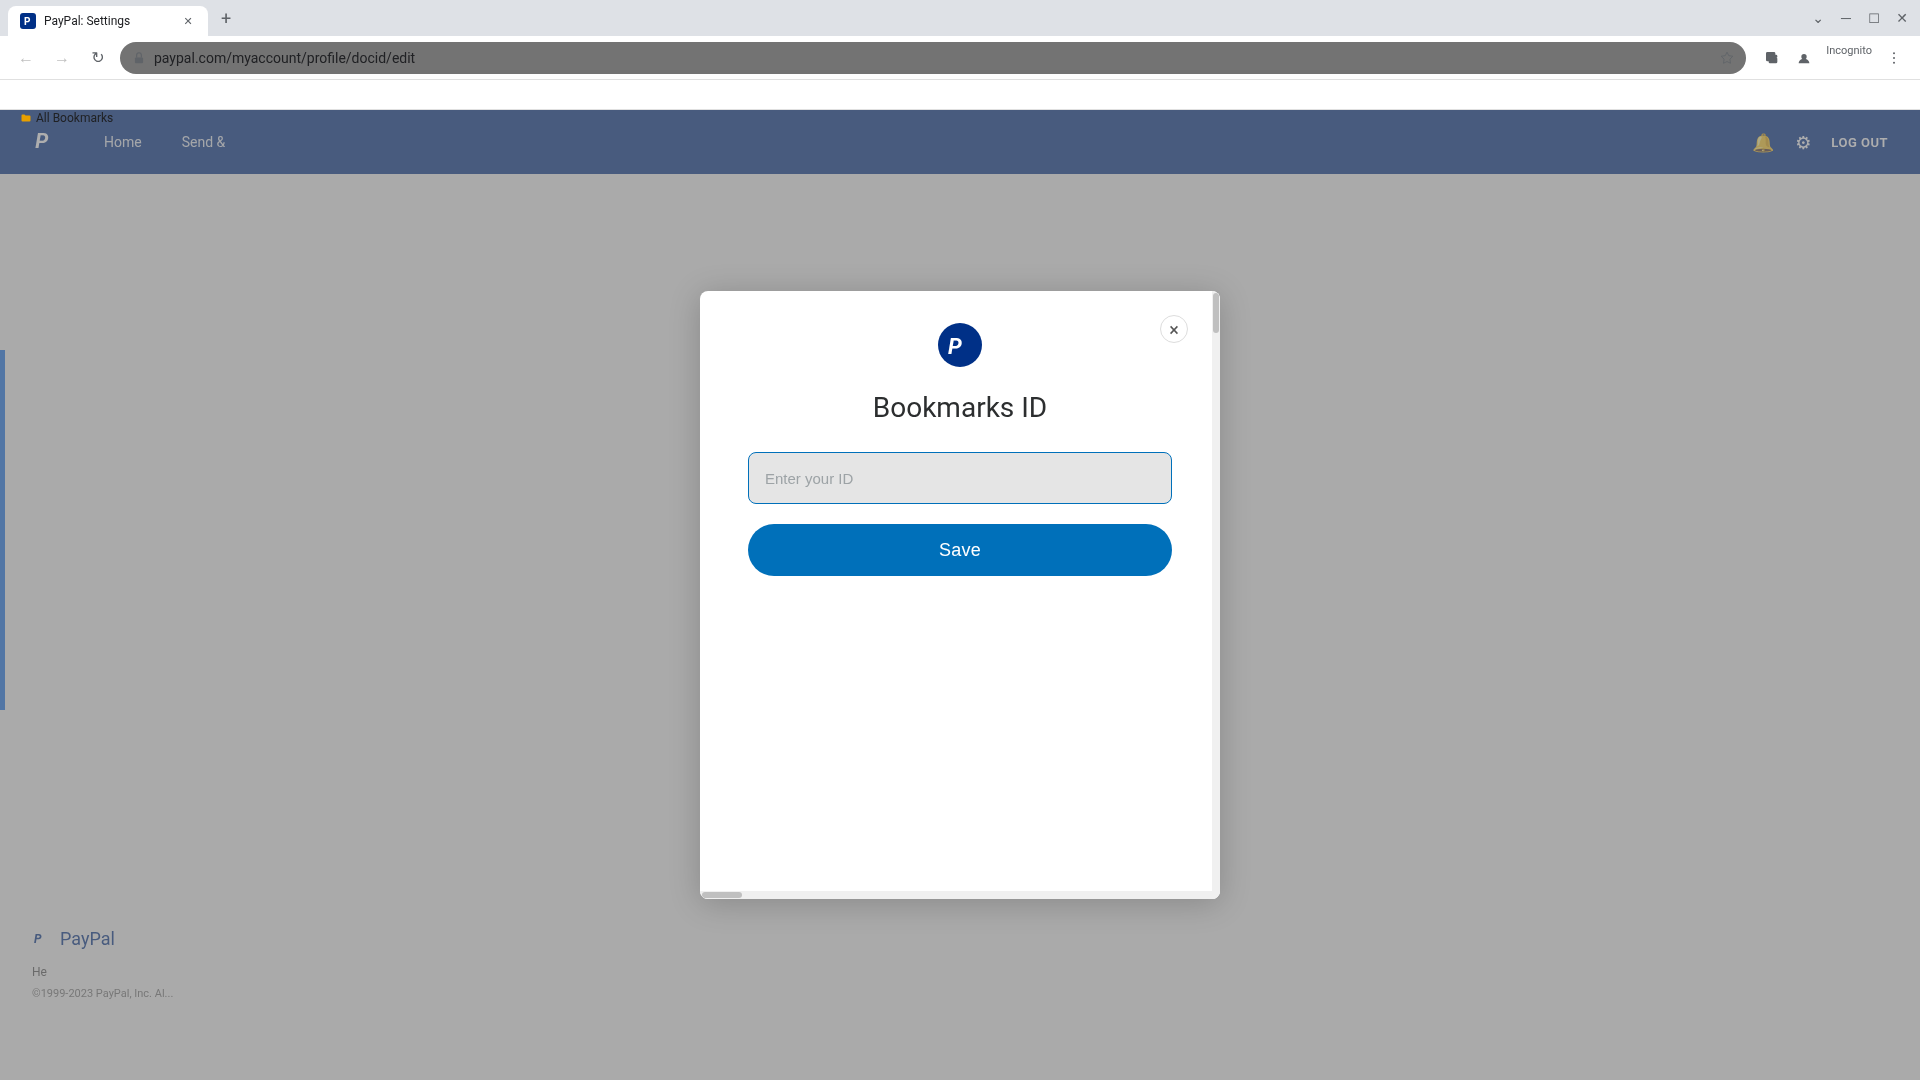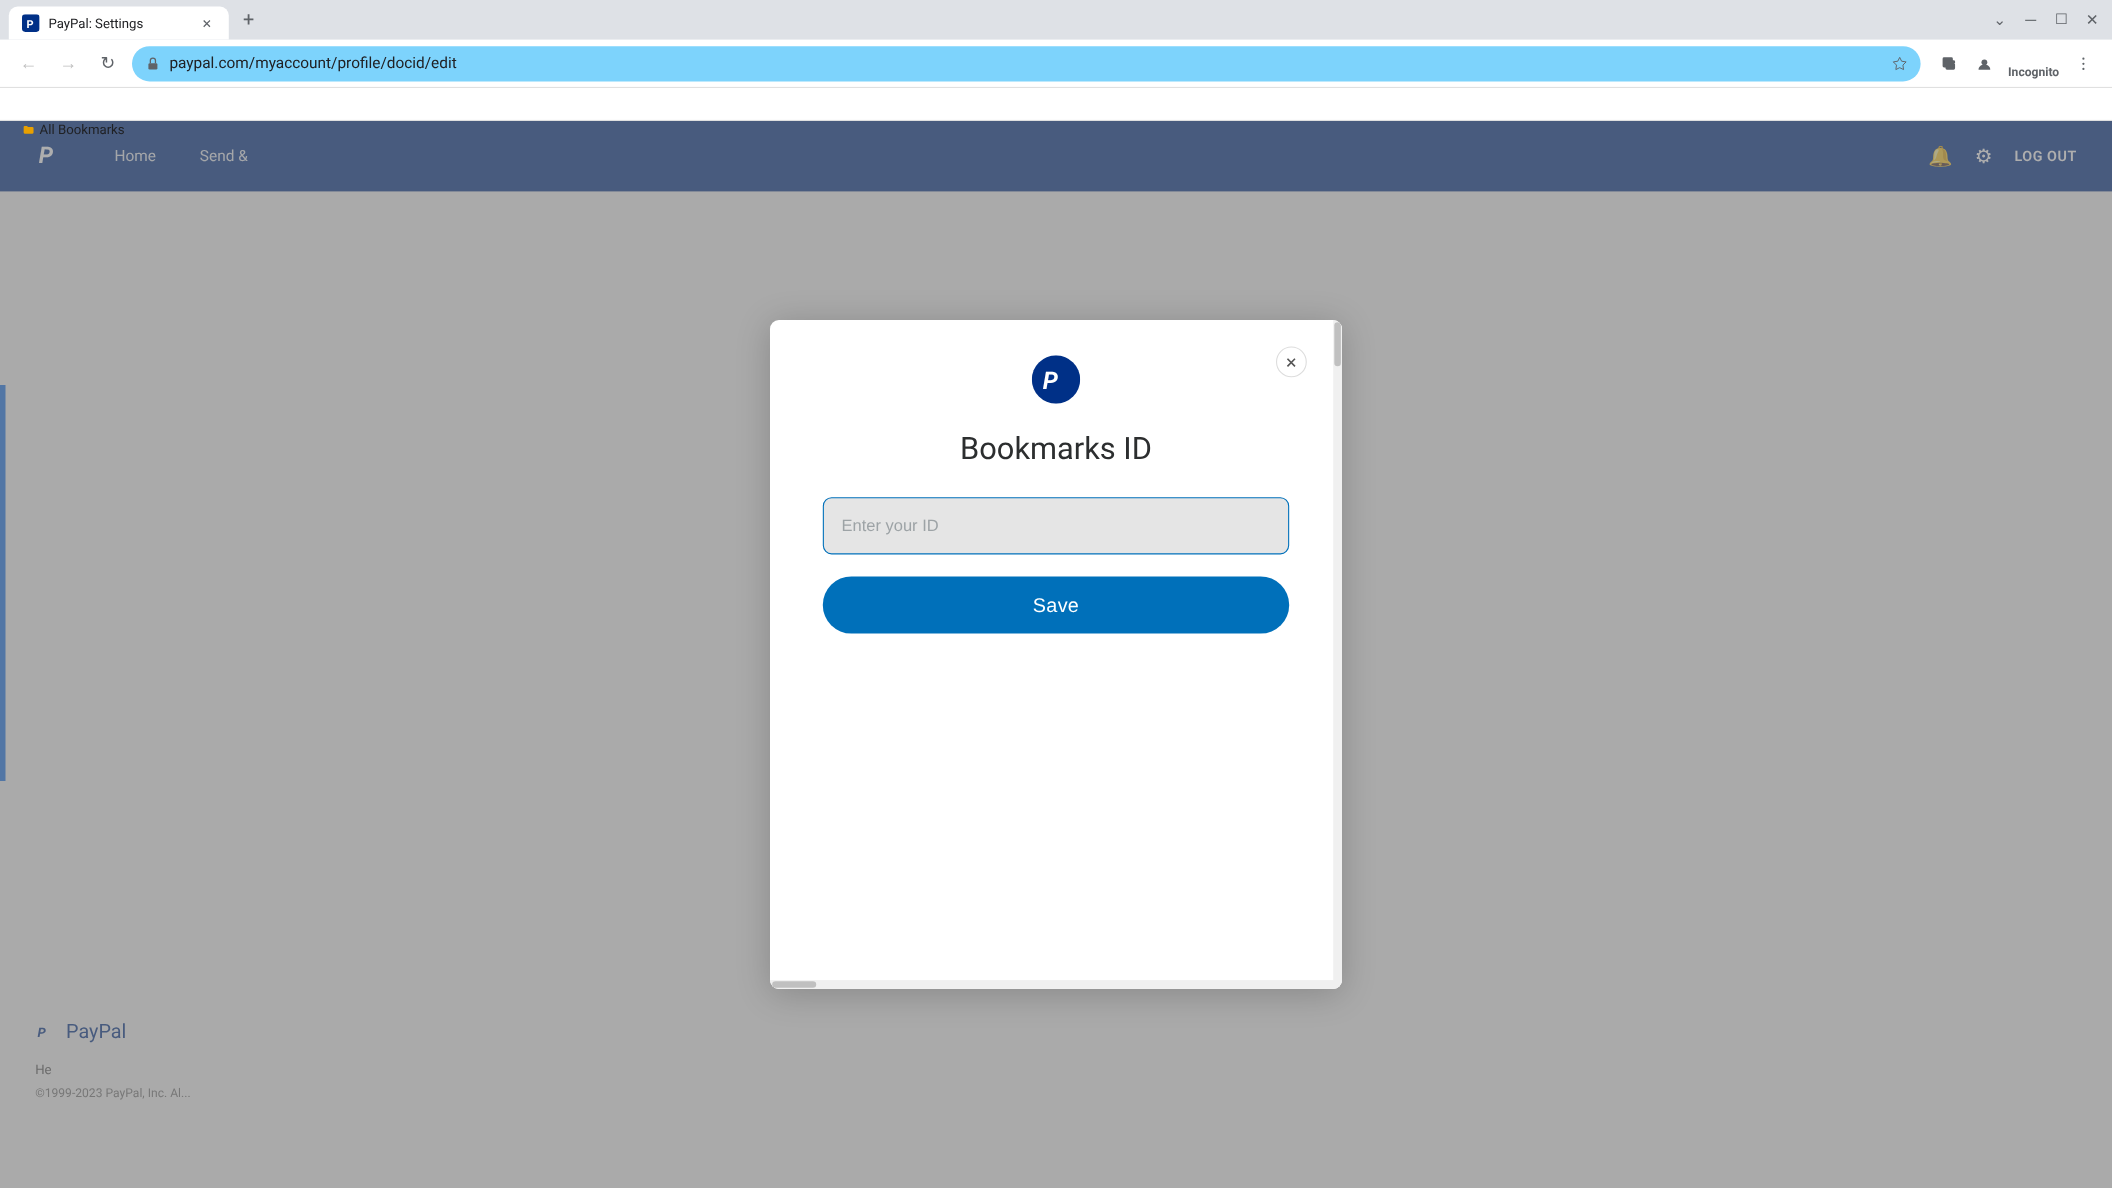--- a/index.html
+++ b/index.html
@@ -102,42 +102,41 @@
       justify-content: center;
       cursor: pointer;
       color: #5f6368;
       font-size: 16px;
     }
     .nav-btn.disabled { color: #c0c0c0; cursor: default; }
 
     .address-bar {
       flex: 1;
       height: 32px;
-      background: #7dd3fc;
+      background: #737373;
       border-radius: 16px;
       display: flex;
       align-items: center;
       padding: 0 12px;
       gap: 8px;
       font-size: 14px;
       color: #202124;
     }
 
     .address-bar-url {
       flex: 1;
       font-size: 14px;
       color: #202124;
     }
 
     .toolbar-icons {
       display: flex;
-      align-items: flex-end;
+      align-items: flex-start;
       gap: 4px;
       margin-left: 4px;
-      font-weight: bold;
     }
 
     .toolbar-icon-btn {
       width: 28px;
       height: 28px;
       border-radius: 50%;
       display: flex;
       align-items: center;
       justify-content: center;
       cursor: pointer;

